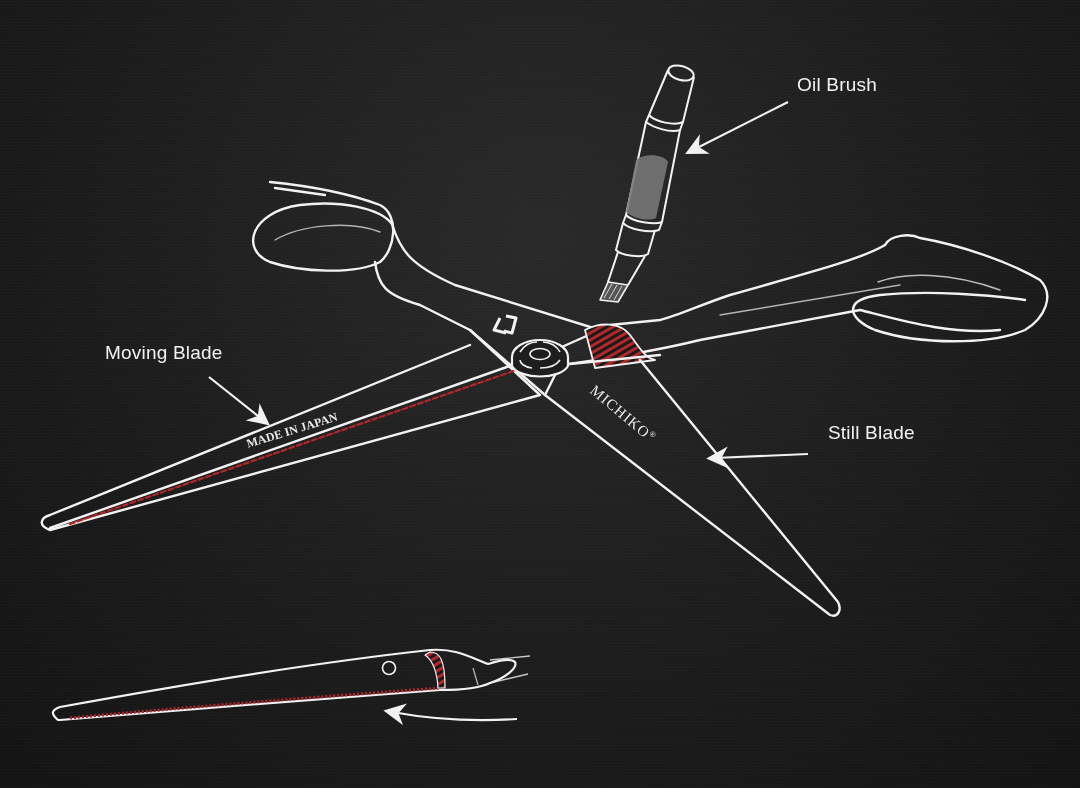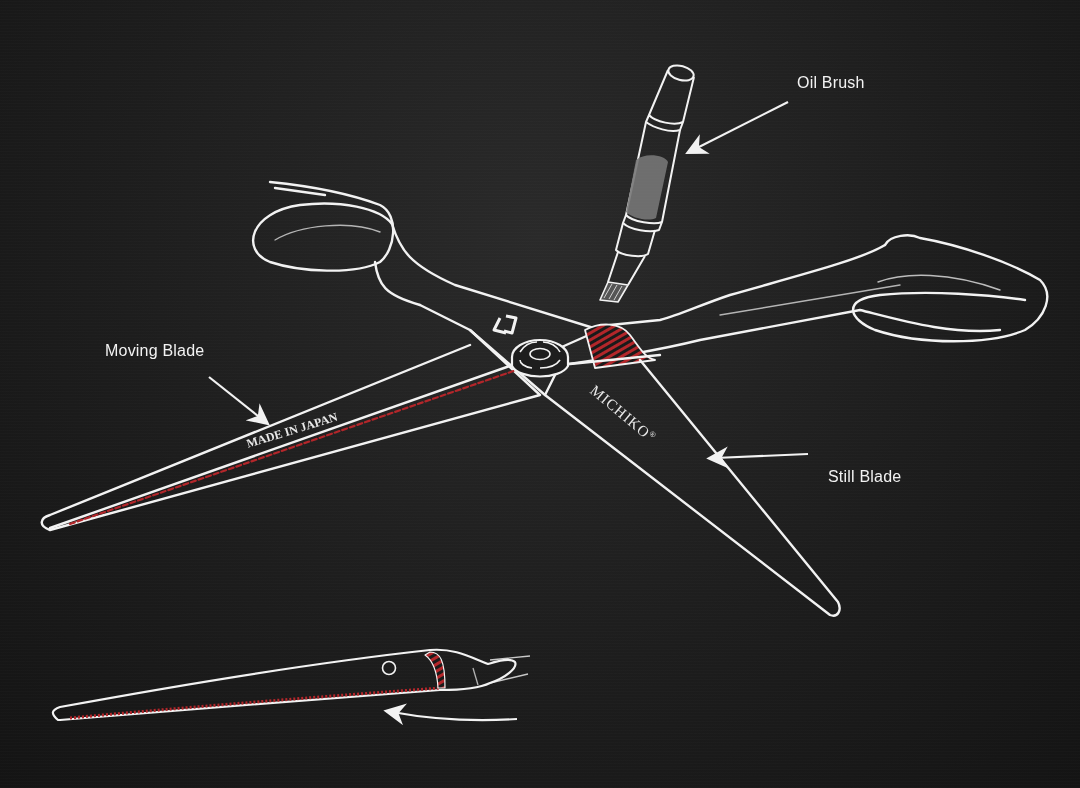--- a/index.html
+++ b/index.html
@@ -9,21 +9,21 @@
     font-family: "Liberation Sans", sans-serif;
   }
   #stage {
     position: relative; width: 1080px; height: 788px;
     background:
       repeating-linear-gradient(0deg, rgba(255,255,255,0.012) 0px, rgba(255,255,255,0.012) 1px, rgba(0,0,0,0) 1px, rgba(0,0,0,0) 3px),
       radial-gradient(ellipse at 50% 30%, #2a2a2a 0%, #1d1d1d 55%, #141414 100%);
   }
   svg#art { position: absolute; left: 0; top: 0; }
   .lbl {
-    position: absolute; color: #f2f2f2; font-size: 16px;
+    position: absolute; color: #f2f2f2; font-size: 19px;
     white-space: nowrap; letter-spacing: 0.2px;
   }
   .engr {
     position: absolute; color: #e8e8e8; font-family: "Liberation Serif", serif;
     white-space: nowrap; transform-origin: left center;
   }
 </style>
 </head>
 <body>
 
@@ -115,14 +115,14 @@
     </g>
   </svg>
 
   <div class="engr" style="left:247px; top:437px; font-size:12px; font-weight:bold; transform:rotate(-17deg);">MADE IN JAPAN</div>
   <div class="engr" style="left:592px; top:380px; font-size:15px; transform:rotate(40deg); letter-spacing:1px;">
     <span>MICHIKO</span><sup style="font-size:8px;">®</sup>
   </div>
 
   <div class="lbl" style="left:797px; top:74px;">Oil Brush</div>
   <div class="lbl" style="left:105px; top:342px;">Moving Blade</div>
-  <div class="lbl" style="left:828px; top:468px;">Still Blade</div>
+  <div class="lbl" style="left:828px; top:422px;">Still Blade</div>
 </div>
 
 </body></html>

